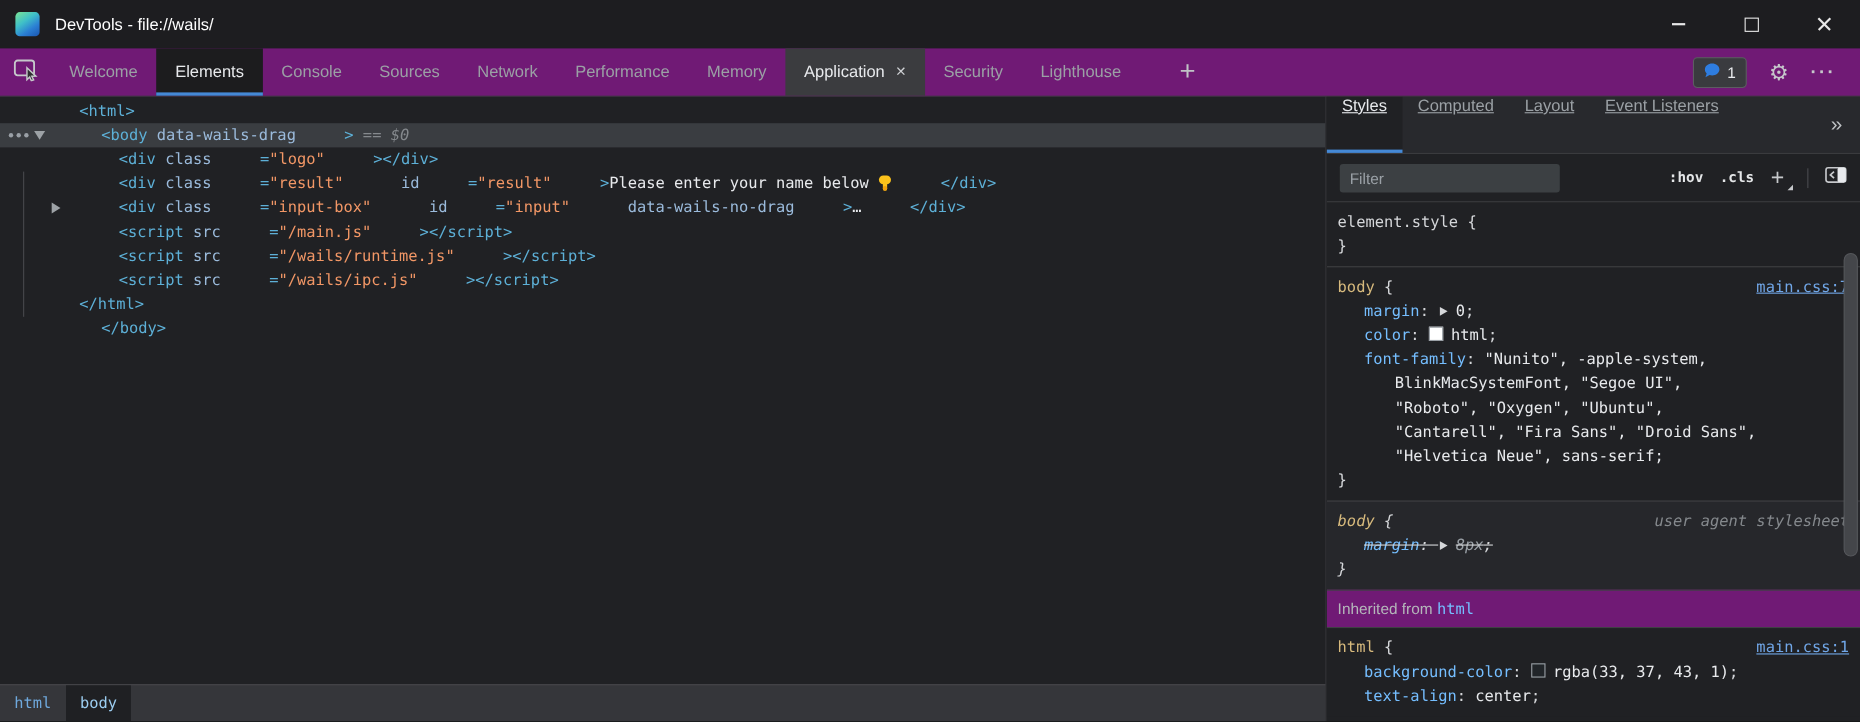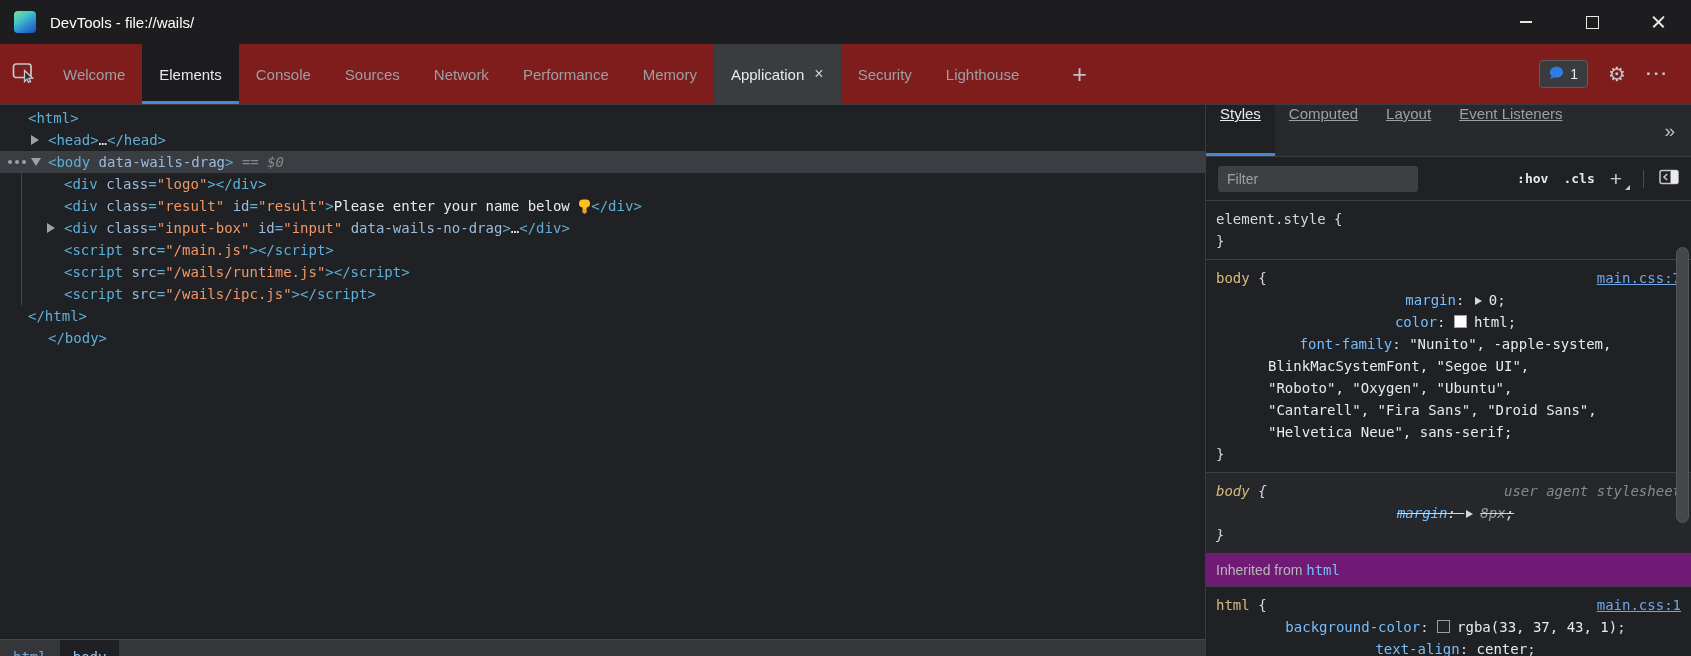--- a/index.html
+++ b/index.html
@@ -13,42 +13,42 @@
   #win-title{font-size:15px;color:#ffffff;}
   .win-controls{margin-left:auto;display:flex;height:44px;}
   .wc{width:66px;height:44px;display:flex;align-items:center;justify-content:center;}
   .wc-min{width:12px;height:2px;background:#e8e8e8;}
   .wc-max{width:11px;height:11px;border:1.5px solid #e8e8e8;}
   .wc-close{position:relative;width:13px;height:13px;}
   .wc-close::before,.wc-close::after{content:"";position:absolute;left:-1px;top:5.5px;width:15px;height:1.6px;background:#e8e8e8;}
   .wc-close::before{transform:rotate(45deg);} .wc-close::after{transform:rotate(-45deg);}
 
   
-  #toolbar{height:61px;background:#7f1d1d;display:flex;align-items:stretch;border-bottom:1px solid #3a3b3e;box-sizing:border-box;}
+  #toolbar{height:44px;background:#701a75;display:flex;align-items:stretch;border-bottom:1px solid #3a3b3e;box-sizing:border-box;}
   .inspect-btn{width:46px;display:flex;align-items:center;justify-content:center;}
   #main-tab-strip{display:flex;align-items:stretch;}
   .tab{padding:0 17px;display:flex;align-items:center;font-size:15px;color:#9ba0a5;position:relative;white-space:nowrap;}
   .tab.active{background:#1c1c1e;color:#e8eaed;}
   .tab.active::after{content:"";position:absolute;left:0;right:0;bottom:0;height:3px;background:#4589d6;}
   .tab.hl{background:#3b3c3f;color:#e8eaed;justify-content:flex-end;}
   .tab-close{margin-left:10px;font-size:16px;color:#cfd1d4;line-height:1;}
   .plus-btn{display:flex;align-items:center;padding:0 10px;margin-left:26px;color:#c0c3c6;font-size:25px;font-weight:200;}
   .tb-right{margin-left:auto;display:flex;align-items:center;gap:20px;padding-right:22px;}
   .issues-badge{display:flex;align-items:center;gap:6px;background:#3a3b3f;border:1px solid #5c5d61;border-radius:4px;height:26px;padding:0 9px;font-size:14px;color:#e8eaed;}
   .gear-btn{font-size:20px;color:#c6c8cb;font-family:"DejaVu Sans",sans-serif;line-height:1;}
   .dots-btn{font-size:17px;color:#c6c8cb;letter-spacing:2px;font-weight:bold;}
 
   
   #content{display:flex;height:568px;}
   #elements-panel{width:1205px;display:flex;flex-direction:column;background:#202124;}
   #dom-tree{flex:1;position:relative;padding-top:2px;overflow:hidden;}
   .code-line{position:relative;height:22px;line-height:22px;white-space:pre;
     font-family:"DejaVu Sans Mono",monospace;font-size:14px;}
   .code-line.selected{background:#3a3d41;}
-  .tk-tag{color:#5db0d7;} .tk-attr{color:#9bbbdc;} .tk-val{color:#f29766;}
+  .tk-tag{color:#5db0d7;margin-left:44px;} .tk-attr{color:#9bbbdc;} .tk-val{color:#f29766;}
   .tk-txt{color:#e8eaed;} .tk-meta{color:#85898d;font-style:italic;}
   .code-emoji svg{vertical-align:-3px;}
   .tri{position:absolute;top:50%;transform:translateY(-50%);width:0;height:0;}
   .tri-r{border-left:8px solid #9da2a6;border-top:5px solid transparent;border-bottom:5px solid transparent;}
   .tri-d{border-top:8px solid #9da2a6;border-left:5px solid transparent;border-right:5px solid transparent;}
   .gutter-dots{position:absolute;left:8px;top:50%;width:4px;height:4px;margin-top:-2px;border-radius:50%;
     background:#9aa0a6;box-shadow:7px 0 0 #9aa0a6,14px 0 0 #9aa0a6;}
   .indent-guide{position:absolute;left:21px;top:68px;width:1px;height:132px;background:#47494d;}
 
   #breadcrumb-bar{height:34px;background:#35363a;border-top:1px solid #47484b;display:flex;align-items:stretch;box-sizing:border-box;}
@@ -79,21 +79,21 @@
   .sec{padding:7px 0;border-top:1px solid #3f4043;background:#202124;}
   .sec:first-child{border-top:none;}
   .sec.ua{background:#26272b;font-style:italic;}
   .sec-header{background:#701a75;border-top:1px solid #3f4043;padding:8px 10px;font-family:"Liberation Sans",sans-serif;font-size:14px;color:#b4b7ba;}
   .inh-tok{font-family:"DejaVu Sans Mono",monospace;color:#75beff;}
   .sel-row{display:flex;padding:0 10px;line-height:22px;}
   .selector{color:#d7ba7d;} .selector.plain{color:#d5d7da;}
   .rule-open{color:#d5d7da;white-space:pre;}
   .css-link{margin-left:auto;color:#71a7e8;text-decoration:underline;}
   .origin{margin-left:auto;color:#85898d;font-style:italic;}
-  .prop-row{padding:0 20px 0 34px;line-height:22px;color:#d5d7da;white-space:pre;text-align:center;}
+  .prop-row{padding:0 20px 0 34px;line-height:22px;color:#d5d7da;white-space:pre;}
   .prop-cont{padding-left:62px;line-height:22px;color:#e8eaed;white-space:pre;}
   .prop-name{color:#75beff;} .prop-punct{color:#d5d7da;} .prop-value{color:#e8eaed;}
   .prop-value.dim{color:#9aa0a6;}
   .struck-row{text-decoration:line-through;}
   .close-row{padding:0 10px;line-height:22px;color:#d5d7da;}
   .swatch{display:inline-block;width:11px;height:11px;border:1px solid #9aa0a6;margin-right:7px;vertical-align:-1px;}
   .tri-val{display:inline-block;width:0;height:0;border-left:7px solid #d5d7da;border-top:4px solid transparent;border-bottom:4px solid transparent;margin:0 7px 0 2px;}
   #sb-scrollbar{position:absolute;right:2px;top:142px;width:13px;height:276px;border-radius:7px;background:#44464a;border:1px solid #55575b;box-sizing:border-box;}
 </style>
 </head>
@@ -175,21 +175,20 @@
       <div class="dots-btn"><span>···</span></div>
     </div>
   </div>
 
   <div id="content">
 
     <div id="elements-panel">
       <div id="dom-tree">
         <div class="indent-guide"></div>
       <div class="code-line" style="padding-left: 28px;"><span class="tk-tag">&lt;html&gt;</span></div>
-          <div class="code-line" style="padding-left: 48px;"><span class="tri tri-r" style="left: 31px;"></span><span class="tk-tag">&lt;head&gt;</span><span class="tk-txt">…</span><span class="tk-tag">&lt;/head&gt;</span></div>
           <div class="code-line selected" style="padding-left: 48px;"><span class="gutter-dots"></span><span class="tri tri-d" style="left: 31px;"></span><span class="tk-tag">&lt;body </span><span class="tk-attr">data-wails-drag</span><span class="tk-tag">&gt;</span><span class="tk-meta"> == $0</span></div>
           <div class="code-line" style="padding-left: 64px;"><span class="tk-tag">&lt;div </span><span class="tk-attr">class</span><span class="tk-tag">=</span><span class="tk-val">"logo"</span><span class="tk-tag">&gt;&lt;/div&gt;</span></div>
           <div class="code-line" style="padding-left: 64px;"><span class="tk-tag">&lt;div </span><span class="tk-attr">class</span><span class="tk-tag">=</span><span class="tk-val">"result"</span><span class="tk-tag"> </span><span class="tk-attr">id</span><span class="tk-tag">=</span><span class="tk-val">"result"</span><span class="tk-tag">&gt;</span><span class="tk-txt">Please enter your name below </span><span class="code-emoji"><svg width="13" height="16" viewBox="0 0 13 16">
                 <rect x="1" y="1.5" width="11" height="8" rx="4" fill="#fcc21b"></rect>
                 <rect x="4.6" y="5" width="3.9" height="10.5" rx="1.9" fill="#fcc21b"></rect>
                 <rect x="4.6" y="11" width="3.9" height="4.5" rx="1.9" fill="#f0a00e"></rect>
               </svg></span><span class="tk-tag">&lt;/div&gt;</span></div>
           <div class="code-line" style="padding-left: 64px;"><span class="tri tri-r" style="left: 47px;"></span><span class="tk-tag">&lt;div </span><span class="tk-attr">class</span><span class="tk-tag">=</span><span class="tk-val">"input-box"</span><span class="tk-tag"> </span><span class="tk-attr">id</span><span class="tk-tag">=</span><span class="tk-val">"input"</span><span class="tk-tag"> </span><span class="tk-attr">data-wails-no-drag</span><span class="tk-tag">&gt;</span><span class="tk-txt">…</span><span class="tk-tag">&lt;/div&gt;</span></div>
           <div class="code-line" style="padding-left: 64px;"><span class="tk-tag">&lt;script </span><span class="tk-attr">src</span><span class="tk-tag">=</span><span class="tk-val">"/main.js"</span><span class="tk-tag">&gt;&lt;/script&gt;</span></div>
           <div class="code-line" style="padding-left: 64px;"><span class="tk-tag">&lt;script </span><span class="tk-attr">src</span><span class="tk-tag">=</span><span class="tk-val">"/wails/runtime.js"</span><span class="tk-tag">&gt;&lt;/script&gt;</span></div>

